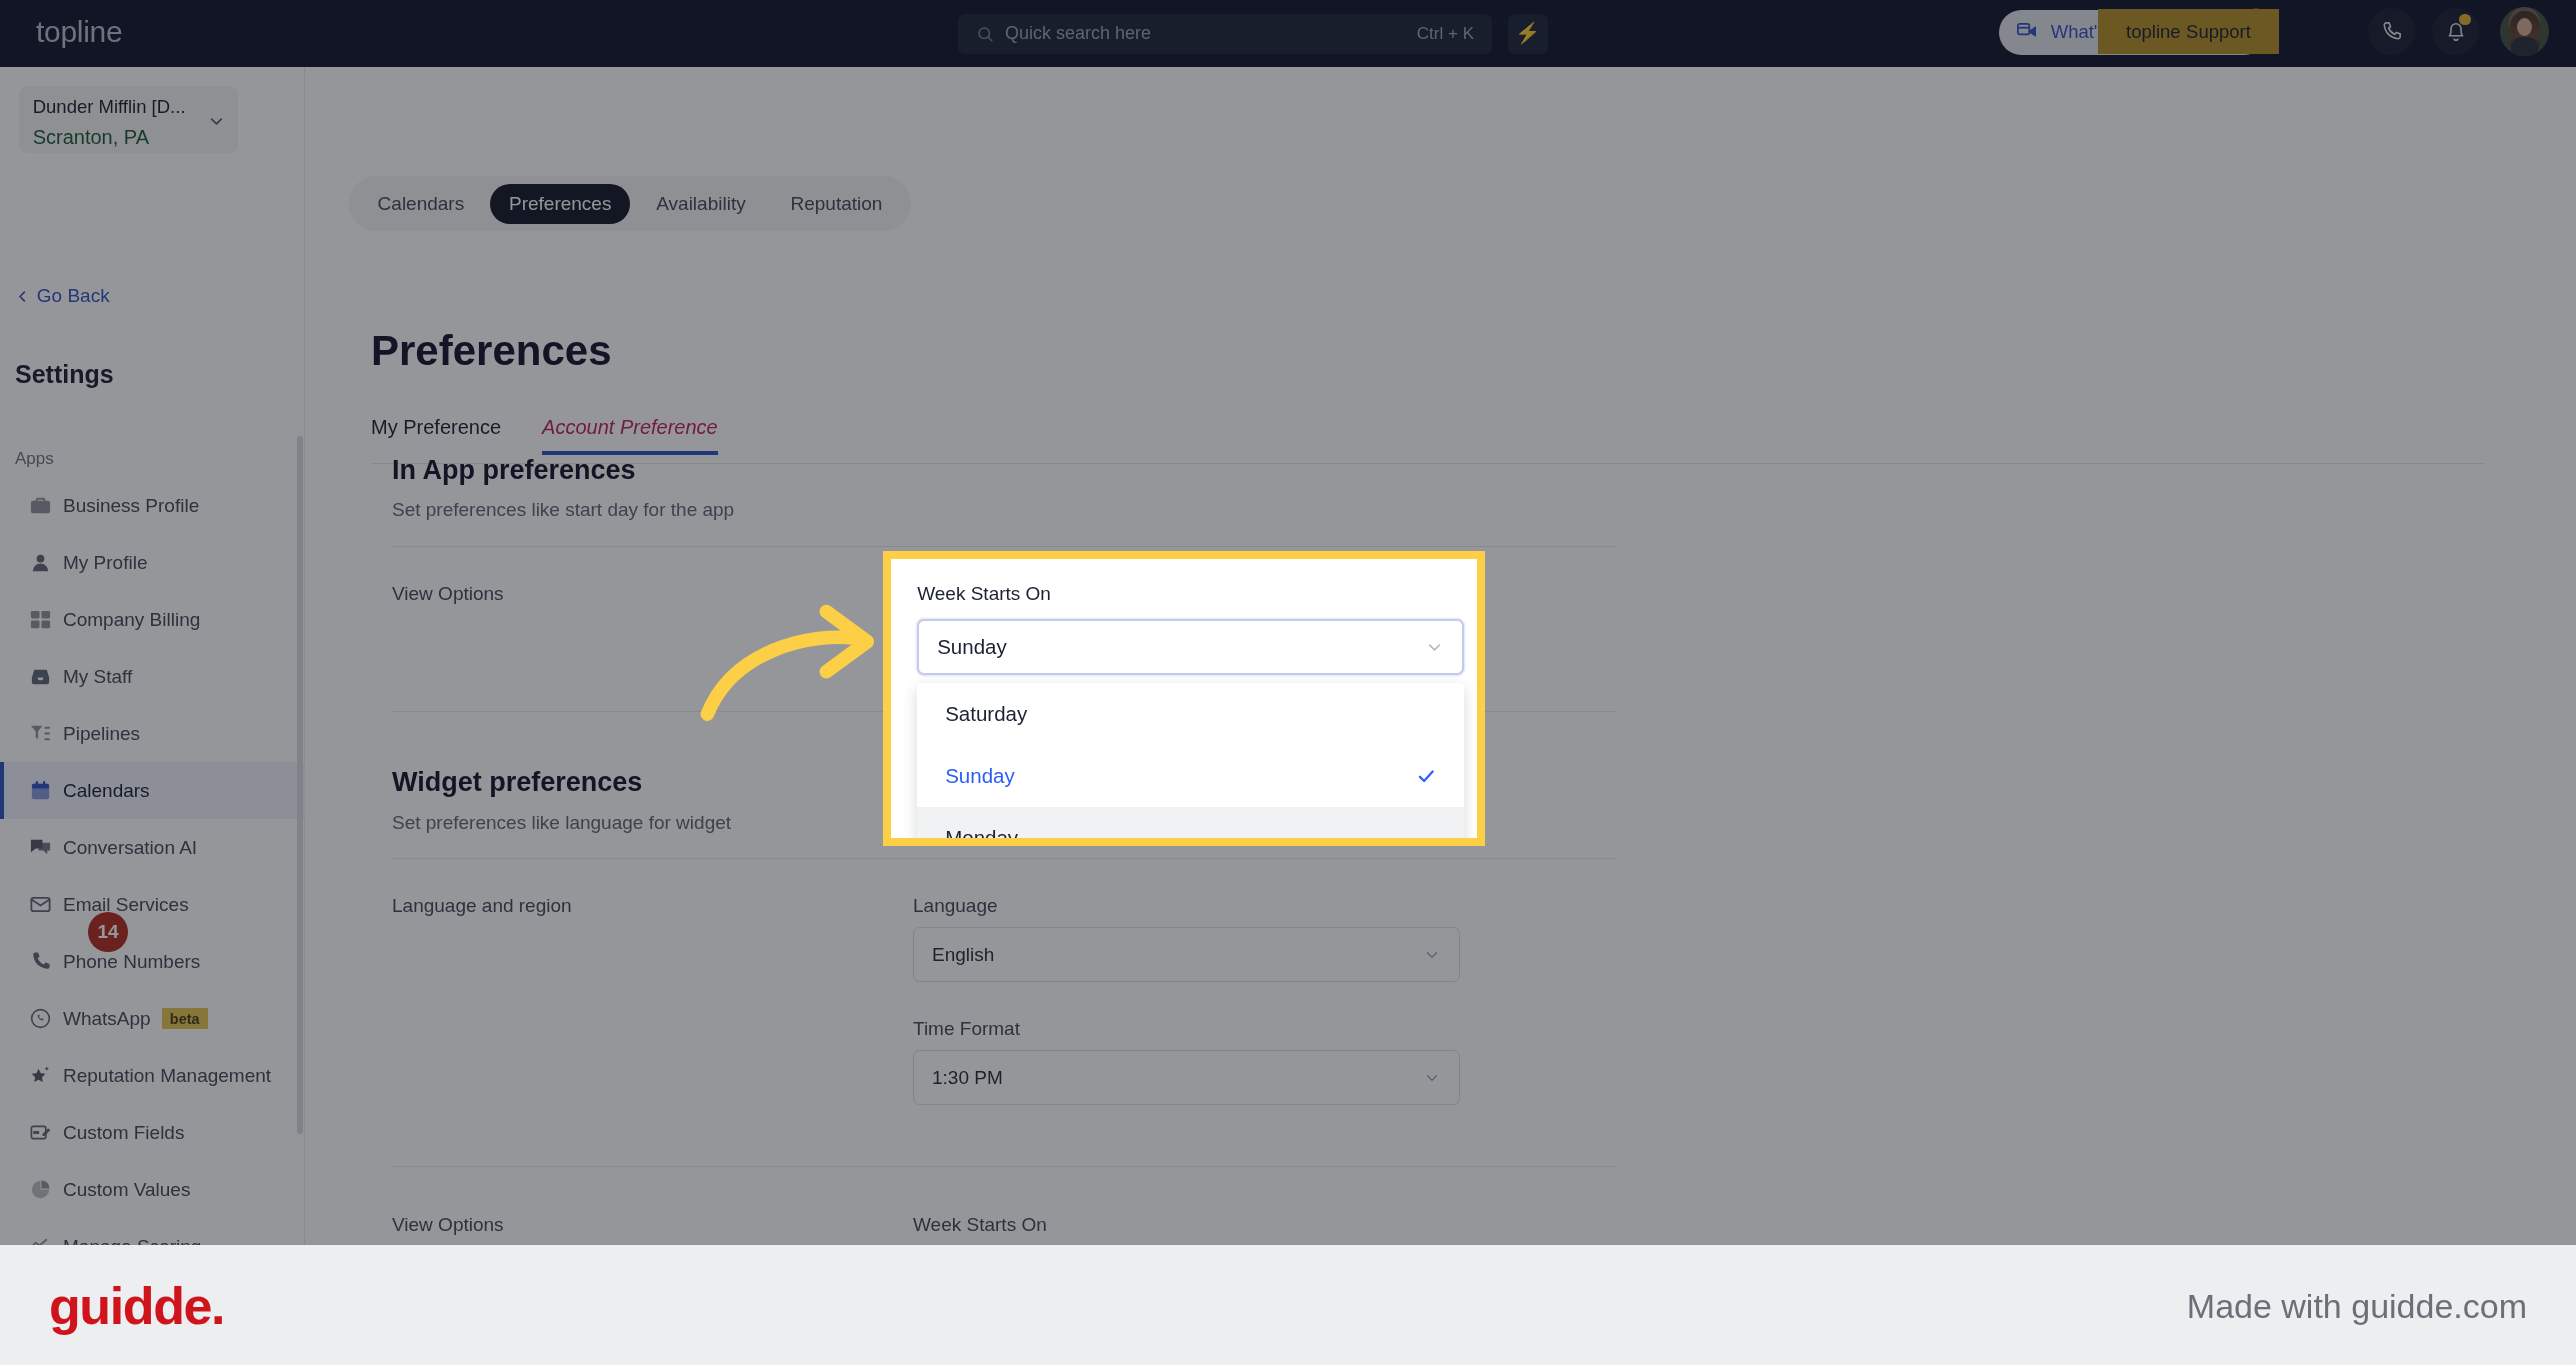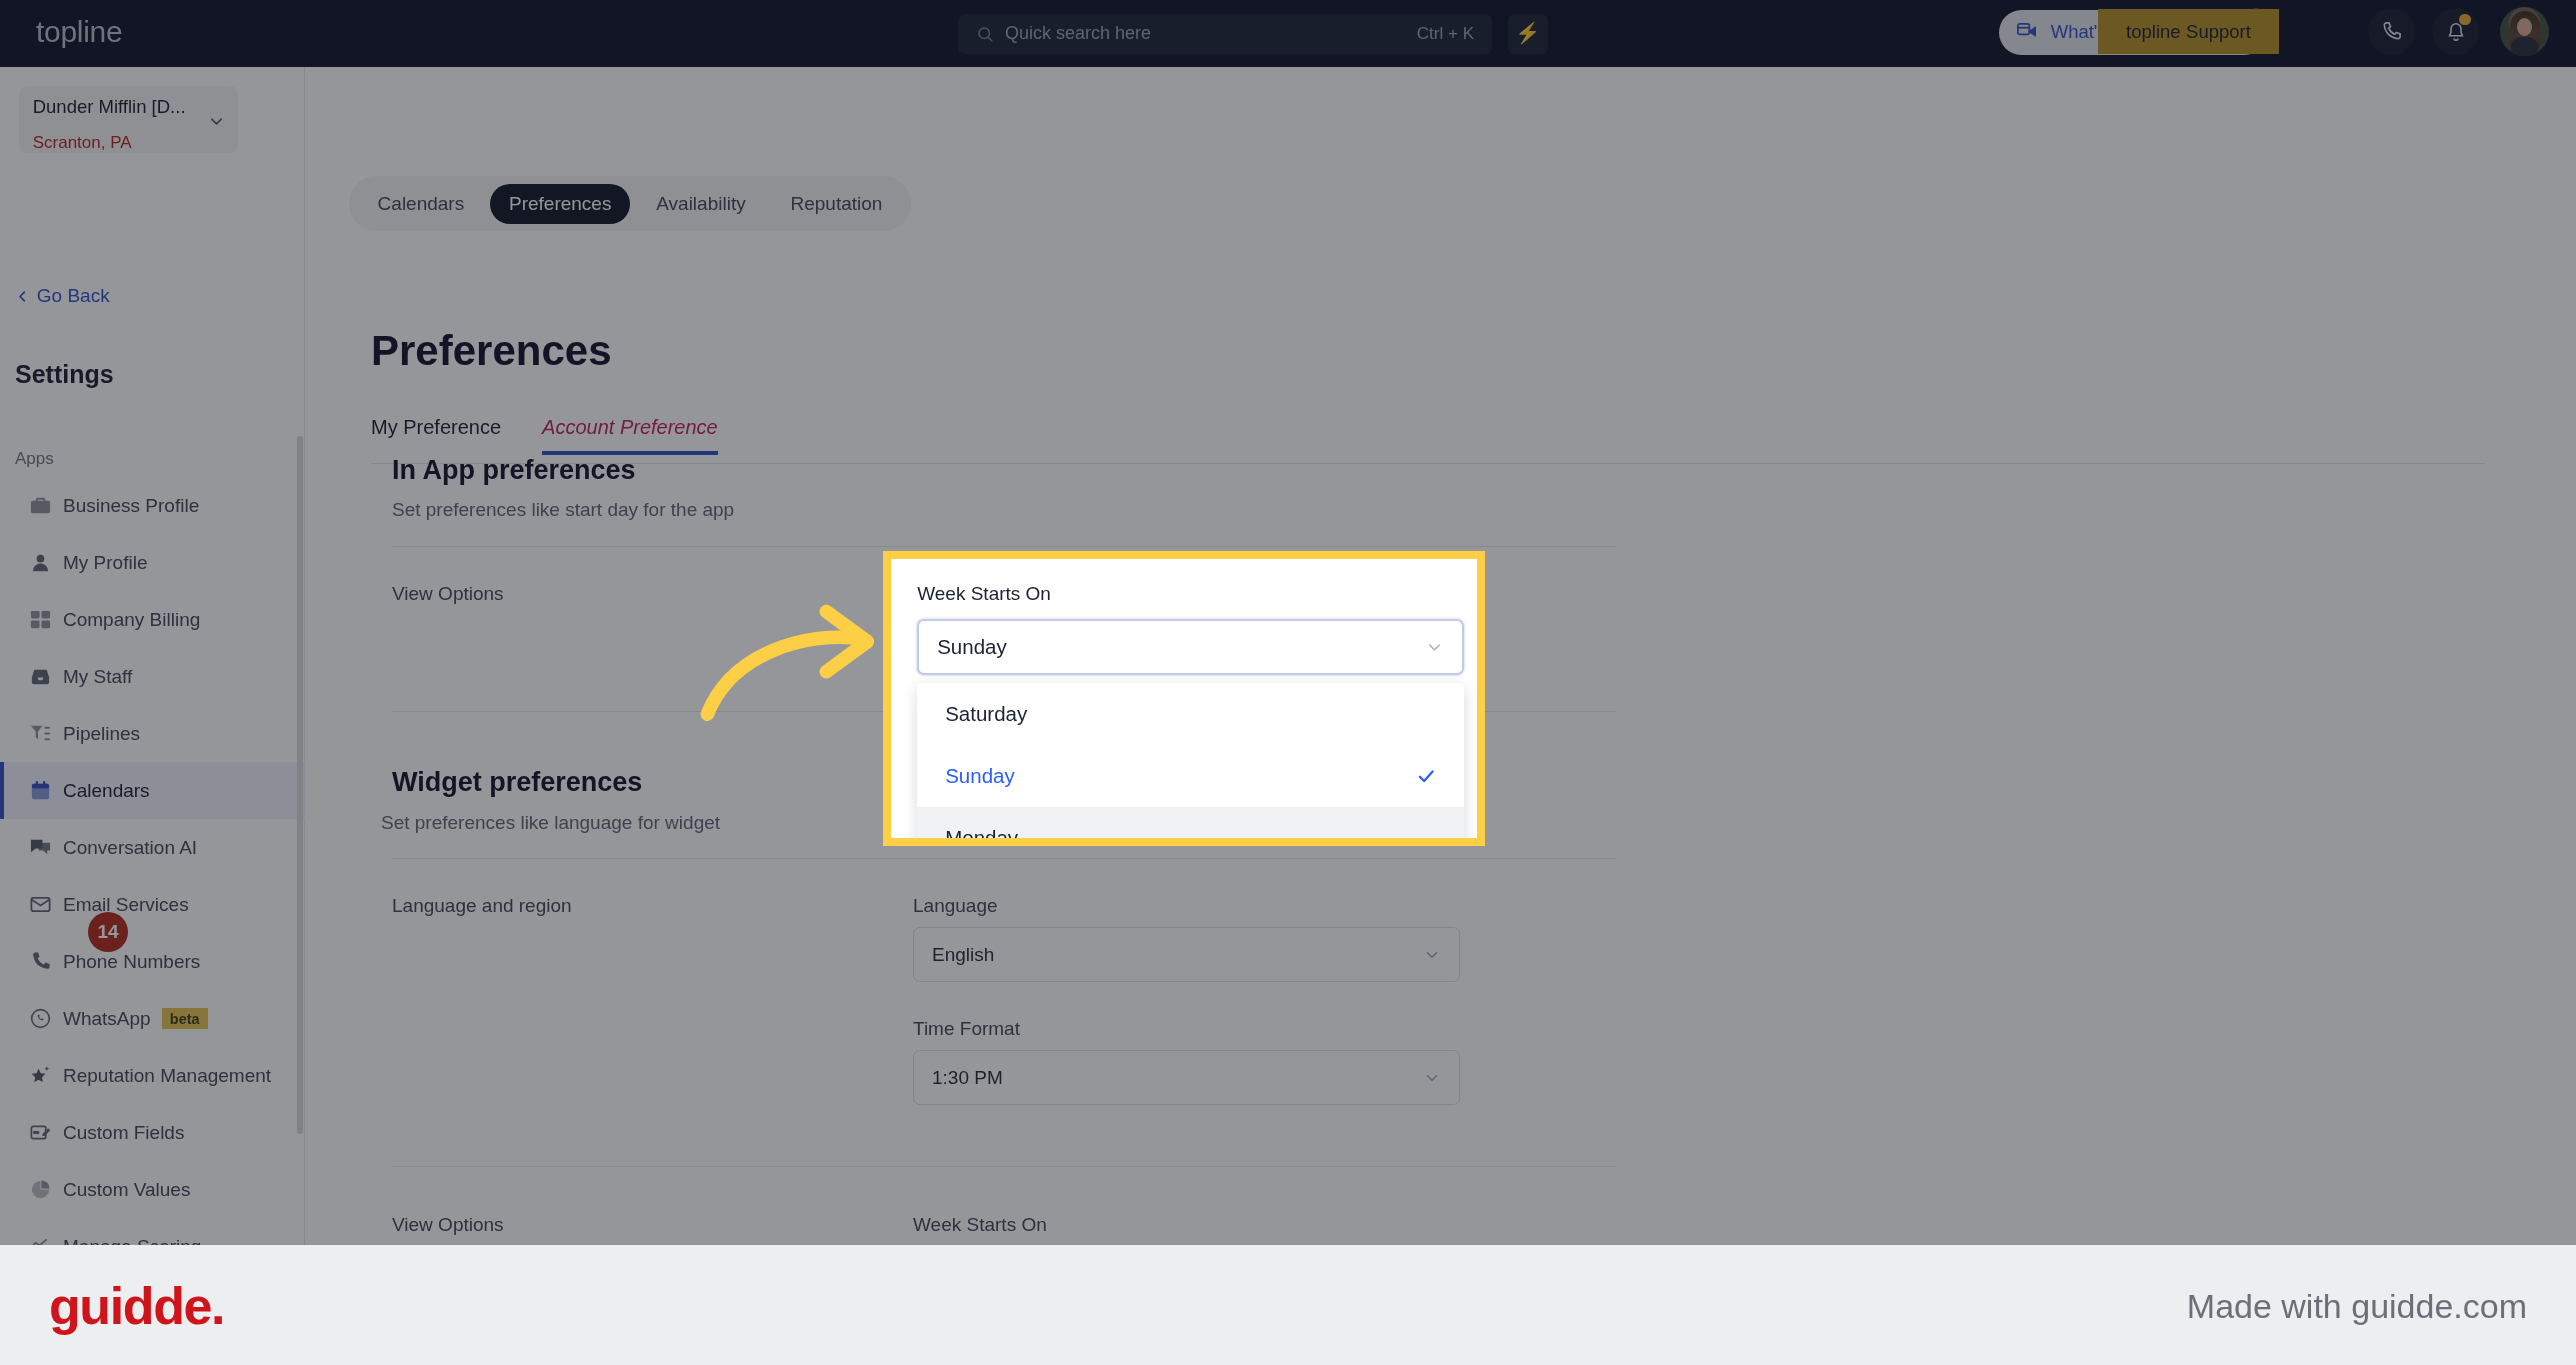--- a/index.html
+++ b/index.html
@@ -116,21 +116,21 @@
     background: #ffffff;
     border-right: 0.7px solid #e4e6ea;
   }
   .org-card {
     position: absolute; left: 19px; top: 19px;
     width: 219px; height: 67px;
     background: #f3f4f6; border-radius: 8.2px;
     padding: 9.6px 13.7px;
   }
   .org-name { font-size: 18.5px; color: #11182c; font-weight: 400; white-space: nowrap; }
-  .org-sub { font-size: 17px; color: #b91c1c; margin-top: 15px; }
+  .org-sub { font-size: 20px; color: #14532d; margin-top: 8px; }
   .org-chev { position: absolute; right: 12.3px; top: 26px; }
 
   .goback {
     position: absolute; left: 15px; top: 218px;
     display: flex; align-items: center; gap: 6.8px;
     color: #2b4bc4; font-size: 19px;
   }
   .settings-title {
     position: absolute; left: 15px; top: 293px;
     font-size: 25px; font-weight: 700; color: #11182c;
@@ -212,21 +212,21 @@
 
   .s1-title { position: absolute; left: 392px; top: 455px; }
   .s1-desc  { position: absolute; left: 392px; top: 487px; }
   .s1-hr    { position: absolute; left: 392px; top: 546px; width: 1224px; }
 
   .row-label { font-size: 19px; color: #3b4254; }
   .r1-label { position: absolute; left: 392px; top: 583px; }
   .r1-hr    { position: absolute; left: 392px; top: 711px; width: 1224px; }
 
   .s2-title { position: absolute; left: 392px; top: 767px; }
-  .s2-desc  { position: absolute; left: 381px; top: 800px; }
+  .s2-desc  { position: absolute; left: 392px; top: 800px; }
   .s2-hr    { position: absolute; left: 392px; top: 858px; width: 1224px; }
 
   .r2-label { position: absolute; left: 392px; top: 895px; }
   .r3-hr    { position: absolute; left: 392px; top: 1166px; width: 1224px; }
   .r3-label { position: absolute; left: 392px; top: 1214px; }
   .r3-label2{ position: absolute; left: 913px; top: 1214px; }
 
   .field-label { font-size: 19px; color: #3b4254; }
   .f-lang-label { position: absolute; left: 913px; top: 895px; }
   .f-time-label { position: absolute; left: 913px; top: 1018px; }

